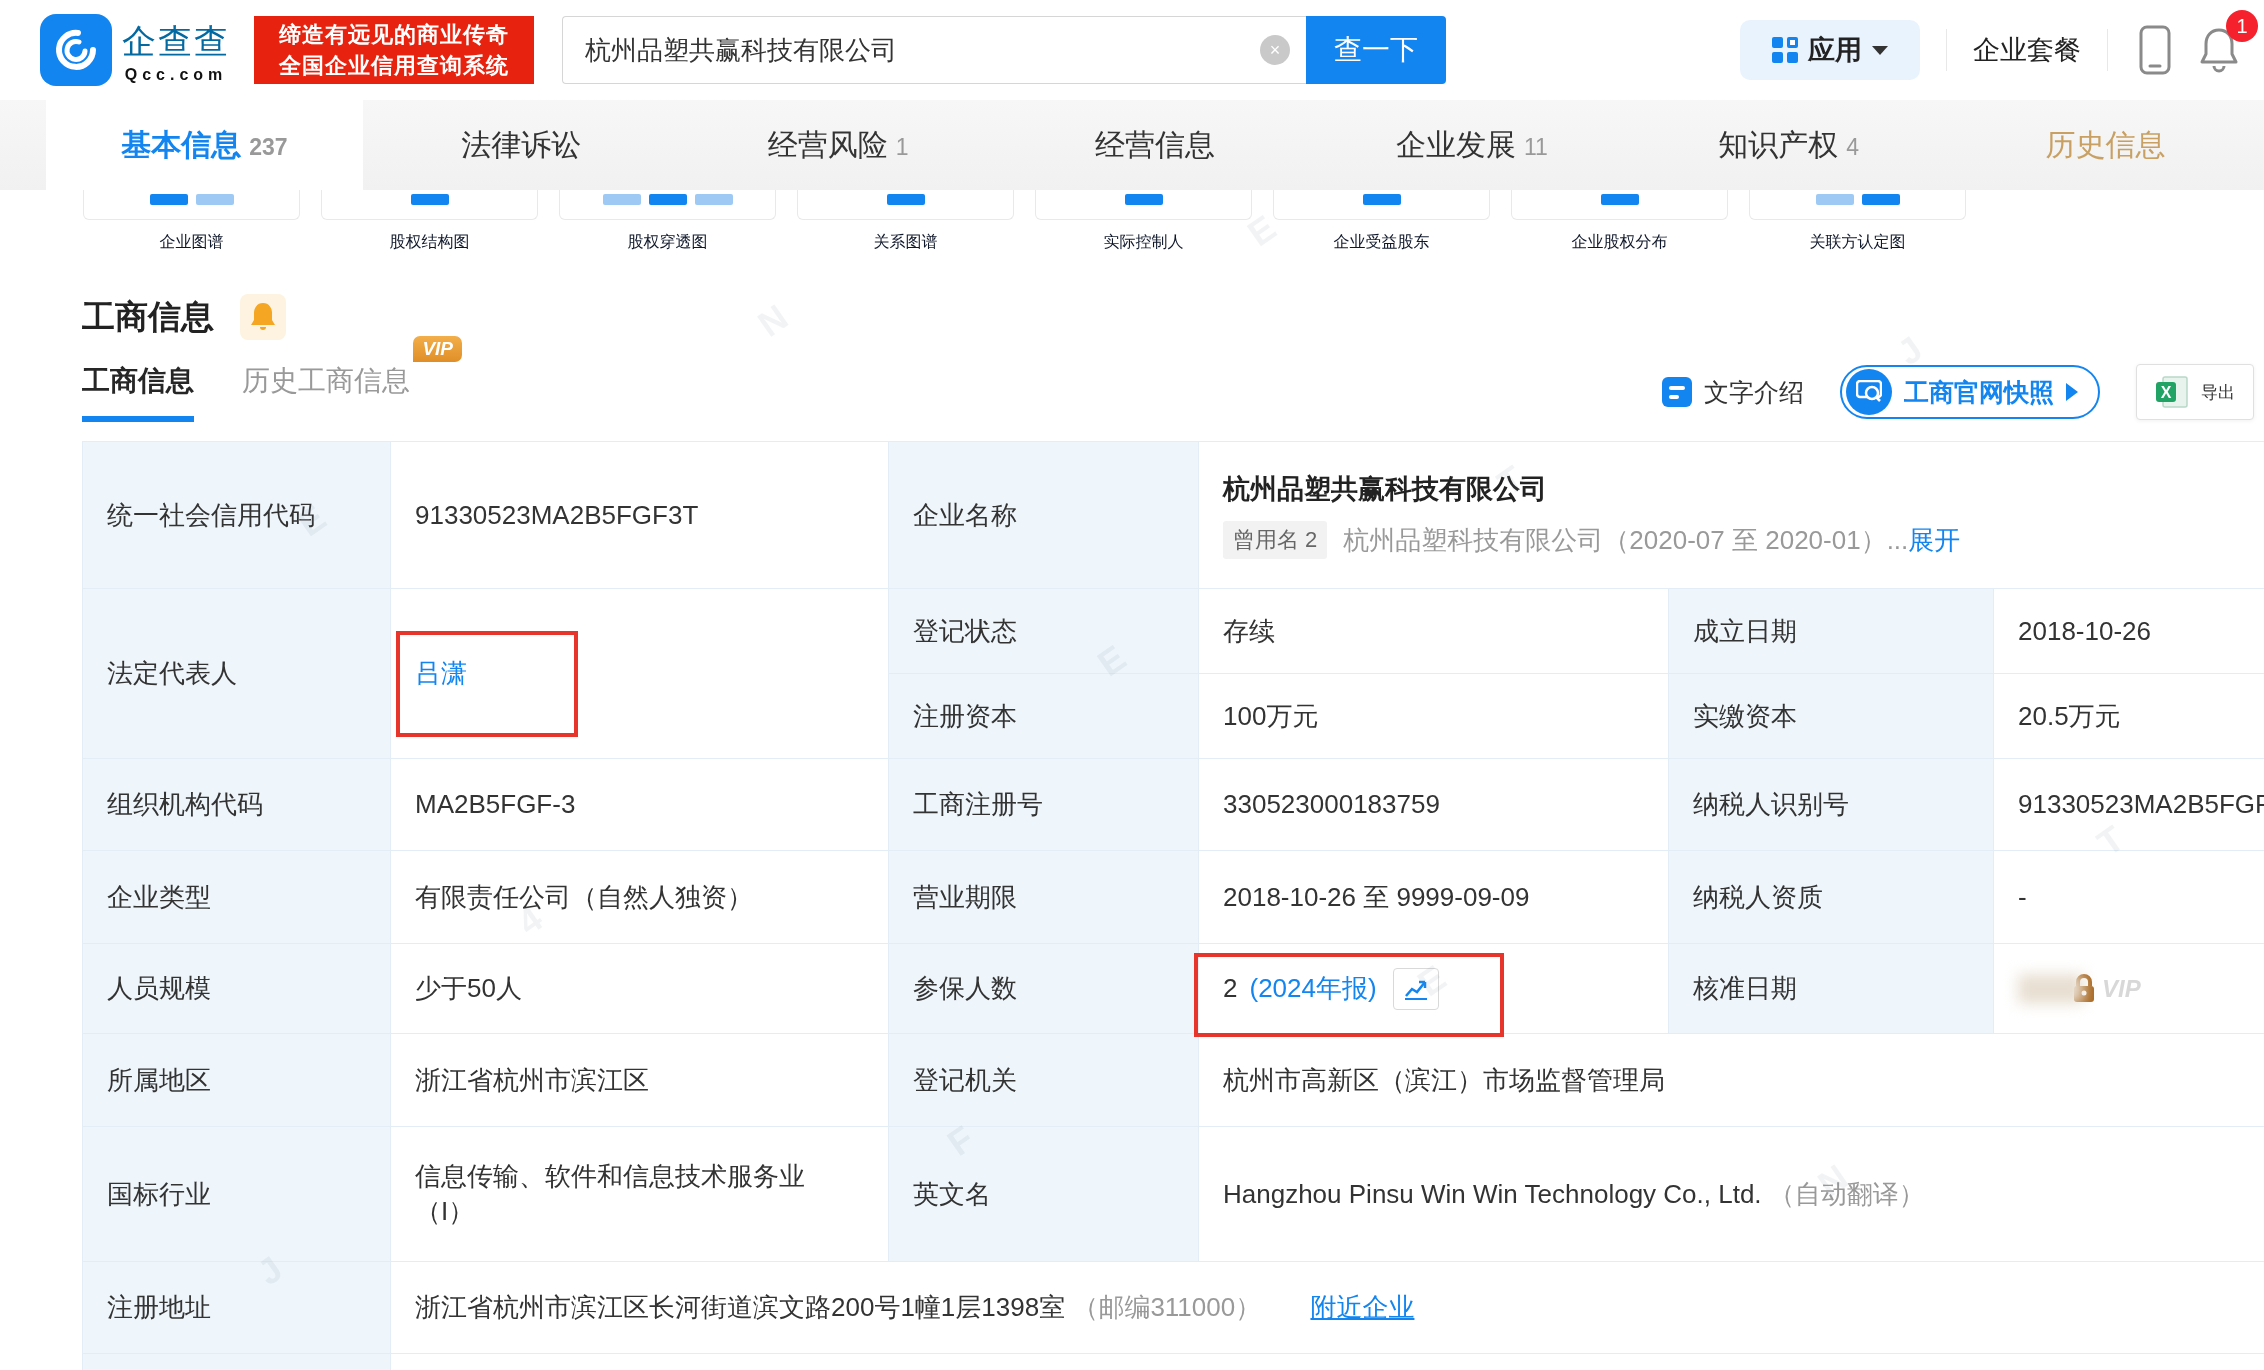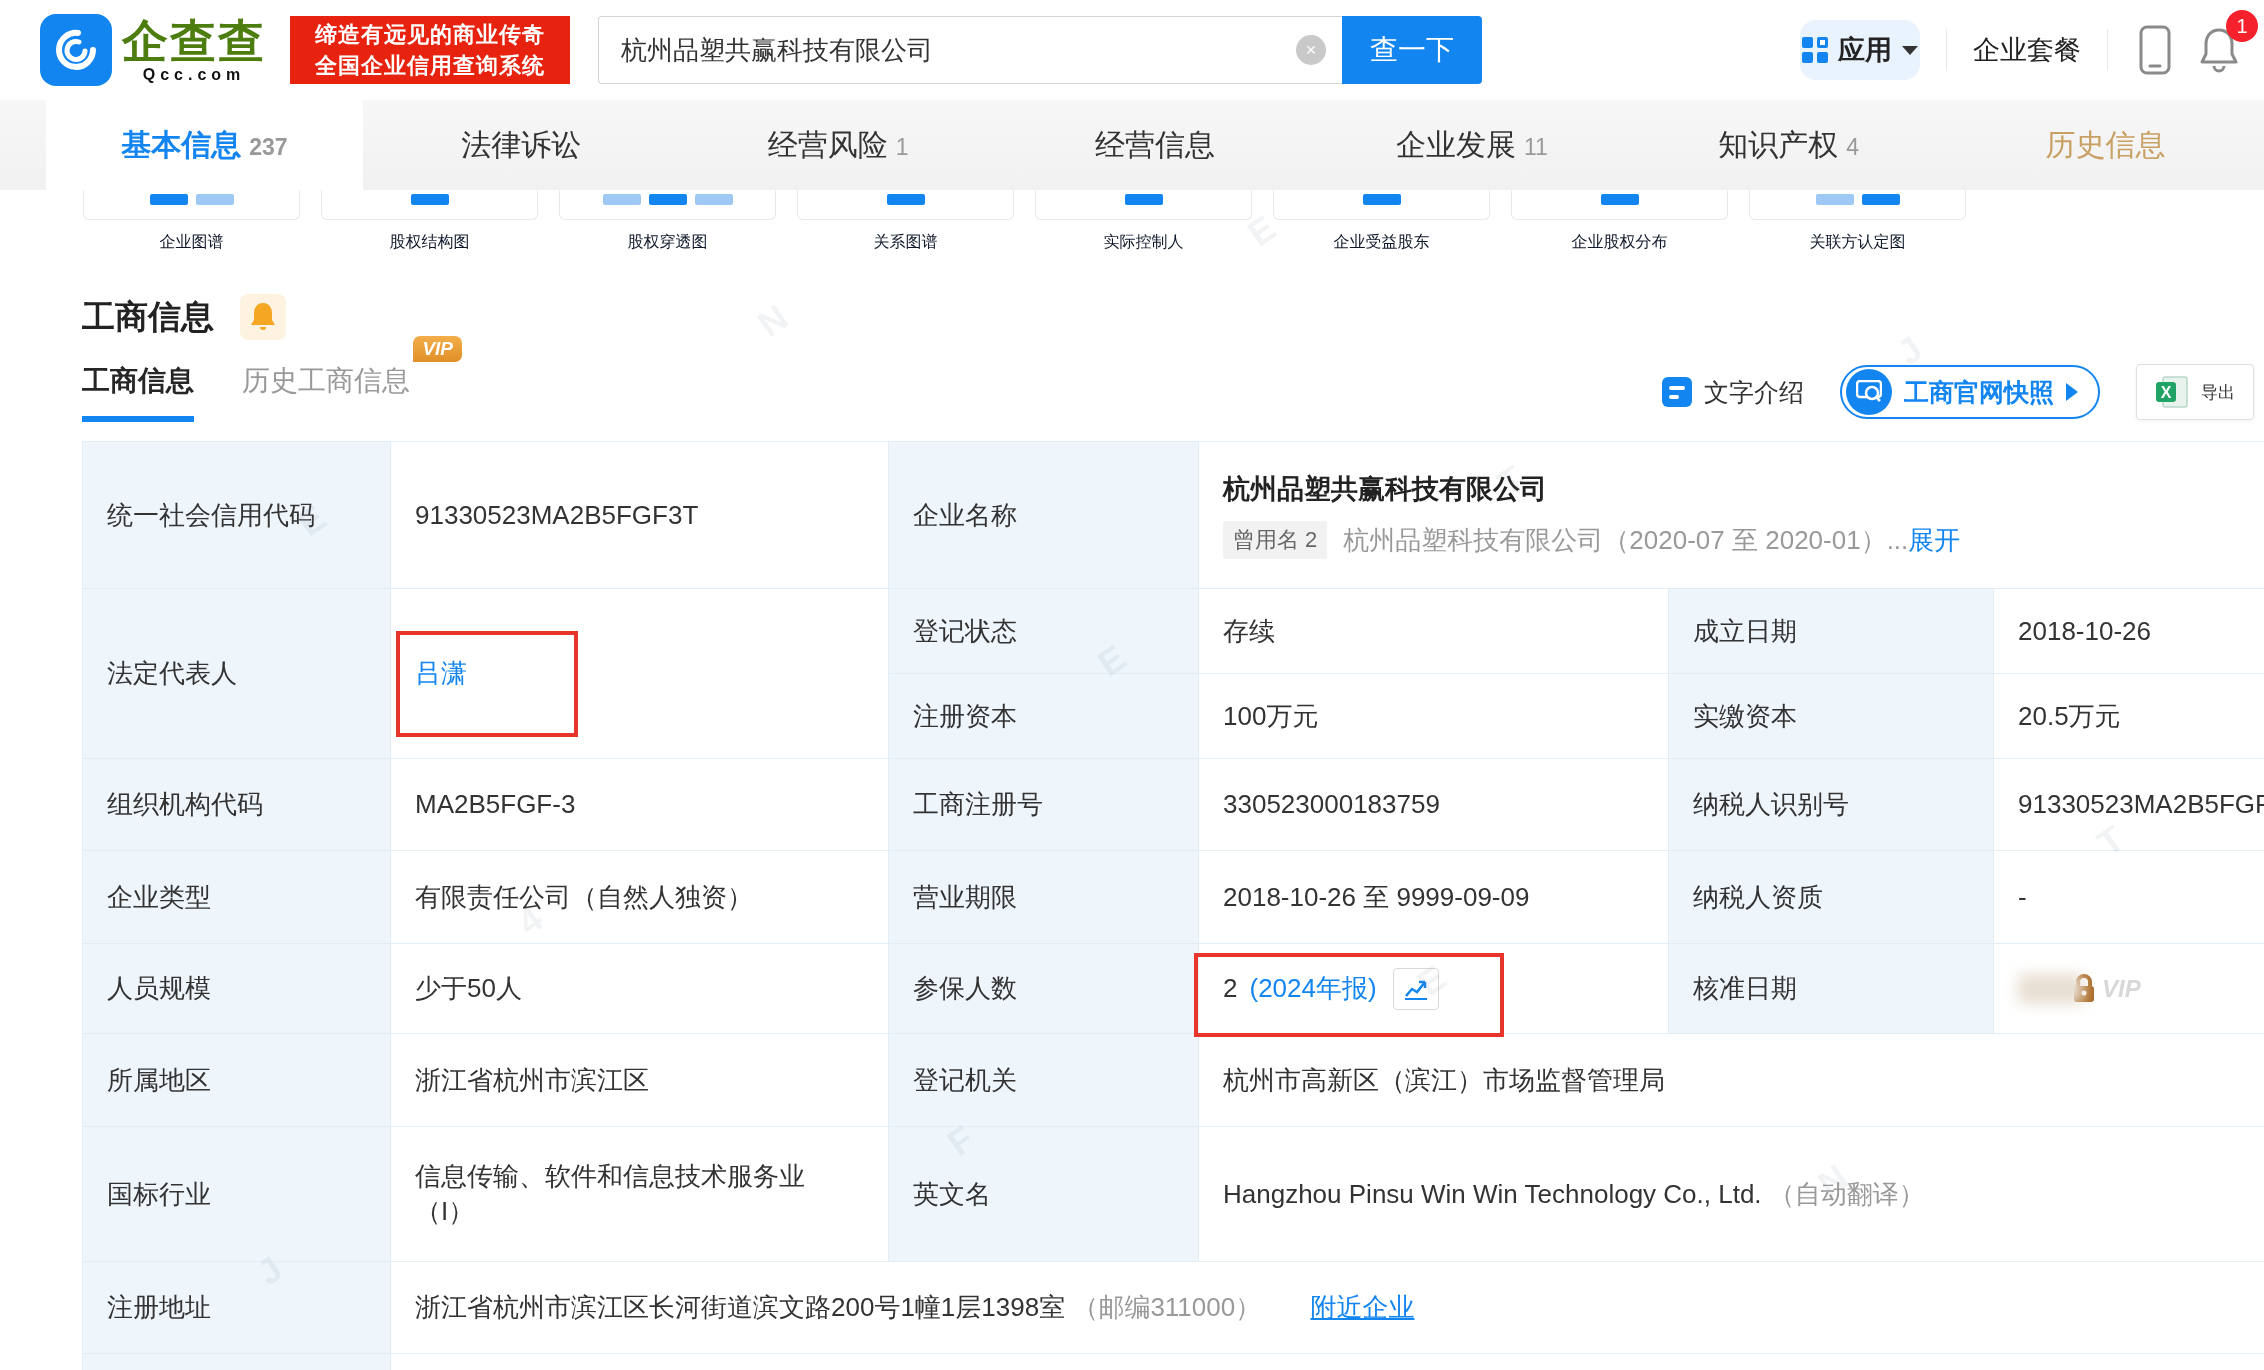--- a/index.html
+++ b/index.html
@@ -12,40 +12,40 @@
   .watermarks span { position:absolute; font-size:36px; color:rgba(120,140,160,.10);
                      transform:rotate(-35deg); font-weight:bold; }
 
   
   .header { position:relative; height:100px; display:flex; align-items:center;
             padding-left:40px; background:#fff; z-index:2; }
   .logo { display:flex; align-items:center; cursor:pointer; }
   .logo-icon { width:72px; height:72px; border-radius:16px; background:#1285f0;
                display:flex; align-items:center; justify-content:center; }
   .logo-txt { margin-left:10px; text-align:center; }
-  .logo-brand { font-size:46px; font-weight:bold; color:#4d7c0f; line-height:50px; letter-spacing:2px;}
+  .logo-brand { font-size:34px; font-weight:normal; color:#0369a1; line-height:50px; letter-spacing:2px;}
   .logo-domain { font-size:16px; color:#111; letter-spacing:5px; font-weight:bold; }
   .banner { margin-left:24px; width:280px; height:68px; background:#e7230f; color:#fff;
             display:flex; flex-direction:column; justify-content:center; align-items:center; }
   .banner div { font-size:22px; font-weight:bold; line-height:31px; letter-spacing:1px; }
 
   .search-wrap { display:flex; margin-left:28px; }
   .search-box { position:relative; width:744px; height:68px; }
   .search-input { width:100%; height:100%; border:1px solid #d6d6d6; border-right:none;
                   border-radius:4px 0 0 4px; font-size:26px; color:#333; padding:0 60px 0 22px;
                   outline:none; font-family:"Liberation Sans",sans-serif; }
   .clear-btn { position:absolute; right:16px; top:19px; width:30px; height:30px; border-radius:50%;
                background:#c9c9c9; color:#fff; font-size:18px; display:flex; align-items:center;
                justify-content:center; cursor:pointer; }
   .search-btn { width:140px; height:68px; background:#1285f0; color:#fff; font-size:28px;
                 border:none; border-radius:0 4px 4px 0; cursor:pointer; font-family:"Liberation Sans",sans-serif;}
 
   .header-right { margin-left:auto; display:flex; align-items:center; margin-right:14px; }
-  .apps-btn { display:flex; align-items:center; background:#e9f3fe; border-radius:16px;
-              padding:12px 2px; cursor:pointer; }
+  .apps-btn { display:flex; align-items:center; background:#e9f3fe; border-radius:10px;
+              padding:12px 32px; cursor:pointer; }
   .grid-icon { width:26px; height:26px; display:grid; grid-template-columns:11px 11px;
                grid-template-rows:11px 11px; gap:4px; }
   .grid-icon i { background:#1285f0; border-radius:2px; }
   .grid-icon i.o { background:#fff; border:3px solid #1285f0; }
   .apps-label { font-size:27px; color:#222; margin:0 10px; font-weight:bold; }
   .caret-down { width:0; height:0; border-left:8px solid transparent; border-right:8px solid transparent;
                 border-top:9px solid #333; }
   .v-sep { width:1px; height:42px; background:#e8e8e8; margin:0 26px; }
   .pkg-label { font-size:27px; color:#222; cursor:pointer; }
   .phone-btn { margin:0 10px 0 4px; cursor:pointer; display:flex; }

